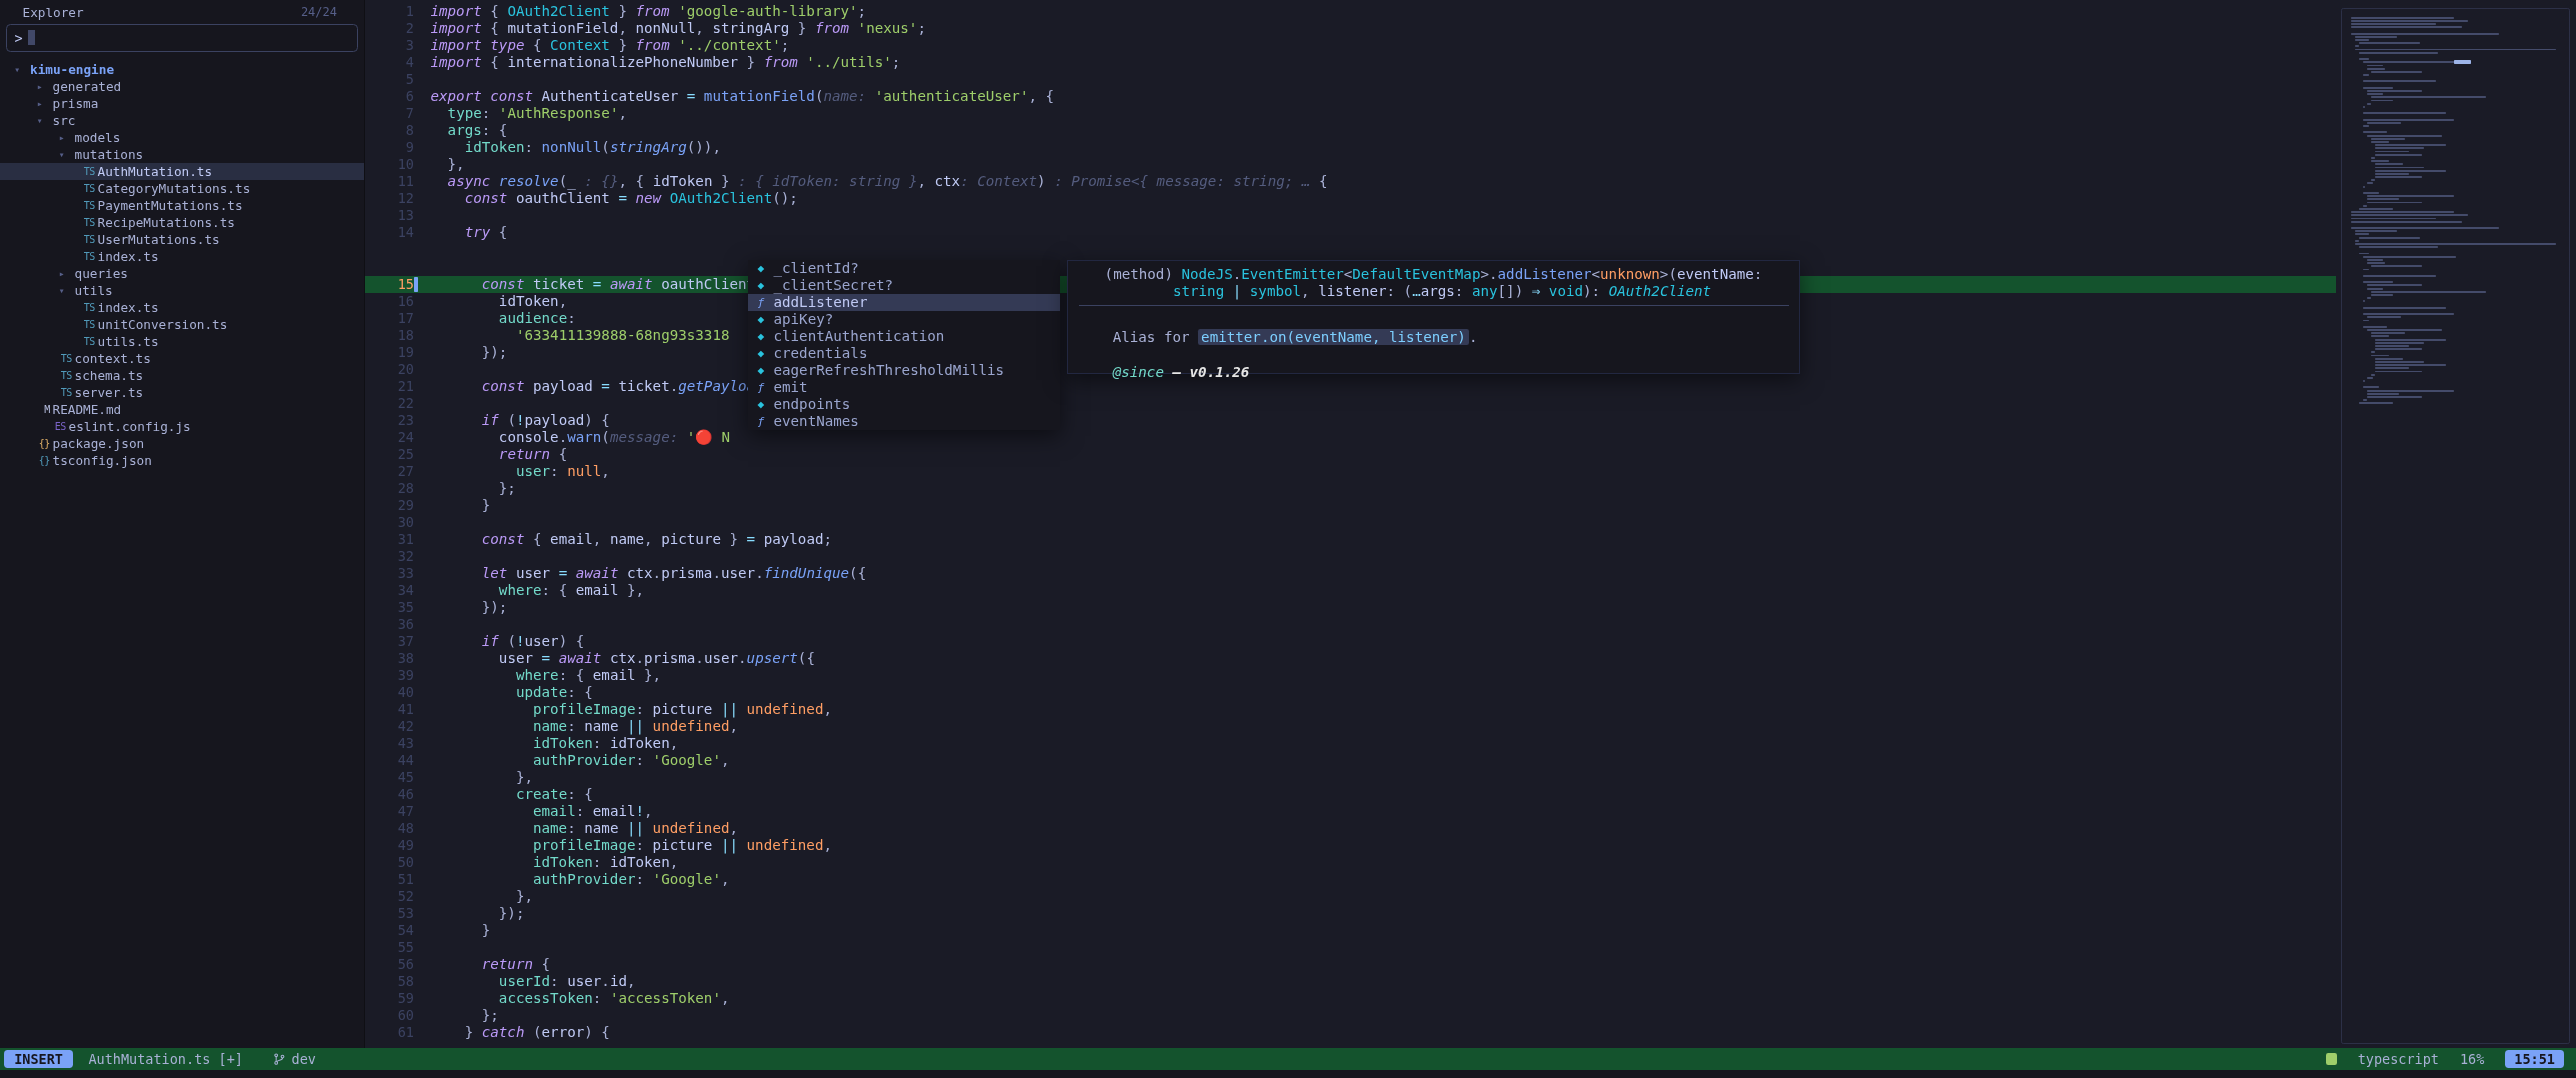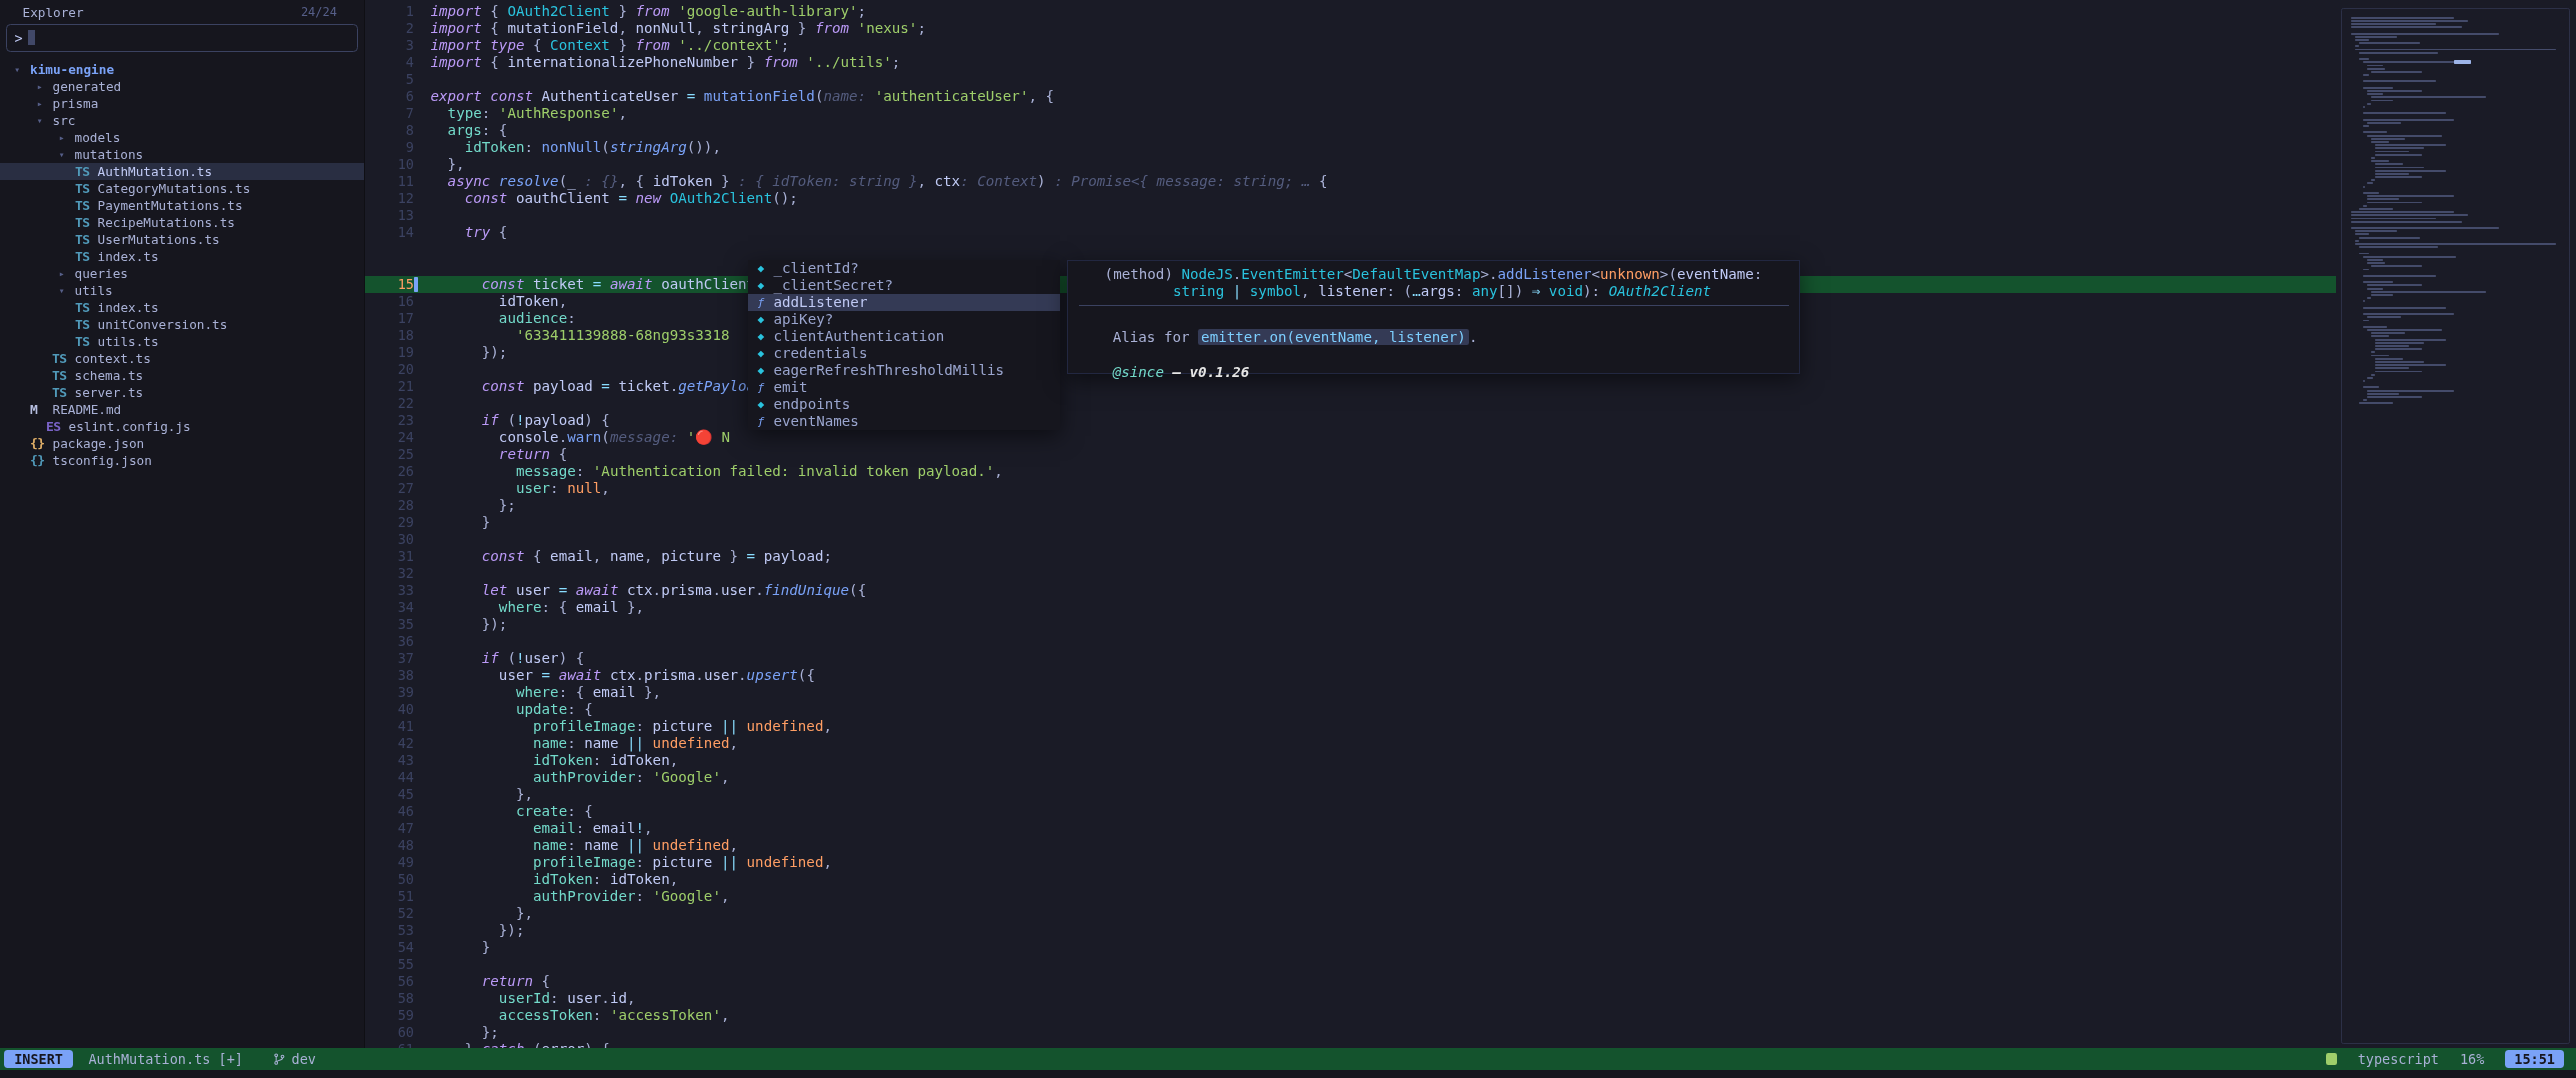--- a/index.html
+++ b/index.html
@@ -14,21 +14,21 @@
   .exp-count{color:#565f89;font-size:12px;}
   .filter-box{margin:1.5px 6px 0 6px;height:25.5px;border:0.7px solid #3b4261;border-radius:4.5px;
               display:flex;align-items:center;padding-left:7.5px;background:#16161e;}
   .filter-prompt{color:#c0caf5;font-size:13.5px;}
   .filter-cursor{display:inline-block;width:6.7px;height:15px;background:#414868;margin-left:5.2px;}
   #tree{margin-top:9px;}
   .tree-row{height:17px;line-height:17px;display:flex;align-items:center;
             font-size:12.7px;color:#a9b1d6;white-space:nowrap;cursor:default;}
   .tree-row.sel{background:#292e42;color:#c0caf5;}
   .chev{width:19.5px;text-align:center;color:#565f89;font-size:9.7px;flex:none;}
-  .fico{width:19.5px;text-align:left;font-size:13px;font-weight:bold;flex:none;letter-spacing:-0.7px;}
+  .fico{width:19.5px;text-align:right;font-size:10px;font-weight:normal;flex:none;letter-spacing:-0.7px;}
   .fico.ts{color:#519aba;} .fico.md{color:#b6bee0;} .fico.eslint{color:#7a63c8;}
   .fico.jsony{color:#e0af68;} .fico.jsonb{color:#519aba;}
   .tree-label{margin-left:3px;}
   .tree-row.root .tree-label{color:#7aa2f7;font-weight:bold;}
 
   
   #editor{position:absolute;left:365px;top:3px;width:1971px;}
   .line{display:flex;height:17px;line-height:17px;position:relative;}
   .ln{width:49px;flex:none;text-align:right;padding-right:16.5px;color:#3b4261;font-size:13.5px;}
   .line.cursorline{background:#14532d;margin-top:35px;}
@@ -300,24 +300,20 @@
       </div>
       <div class="line">
         <span class="ln">24</span>
         <span class="code"><span class="tk-x">        </span><span class="tk-v">console</span><span class="tk-x">.</span><span class="tk-f">warn</span><span class="tk-x">(</span><span class="tk-h">message: </span><span class="tk-s">'🔴 N</span></span>
       </div>
       <div class="line">
         <span class="ln">25</span>
         <span class="code"><span class="tk-x">        </span><span class="tk-k">return</span><span class="tk-x"> {</span></span>
       </div>
       <div class="line">
-        <span class="ln">26</span>
-        <span class="code"><span class="tk-x">          </span><span class="tk-p">message</span><span class="tk-x">: </span><span class="tk-s">'Authentication failed: invalid token payload.'</span><span class="tk-x">,</span></span>
-      </div>
-      <div class="line">
         <span class="ln">27</span>
         <span class="code"><span class="tk-x">          </span><span class="tk-p">user</span><span class="tk-x">: </span><span class="tk-c">null</span><span class="tk-x">,</span></span>
       </div>
       <div class="line">
         <span class="ln">28</span>
         <span class="code"><span class="tk-x">        };</span></span>
       </div>
       <div class="line">
         <span class="ln">29</span>
         <span class="code"><span class="tk-x">      }</span></span>

